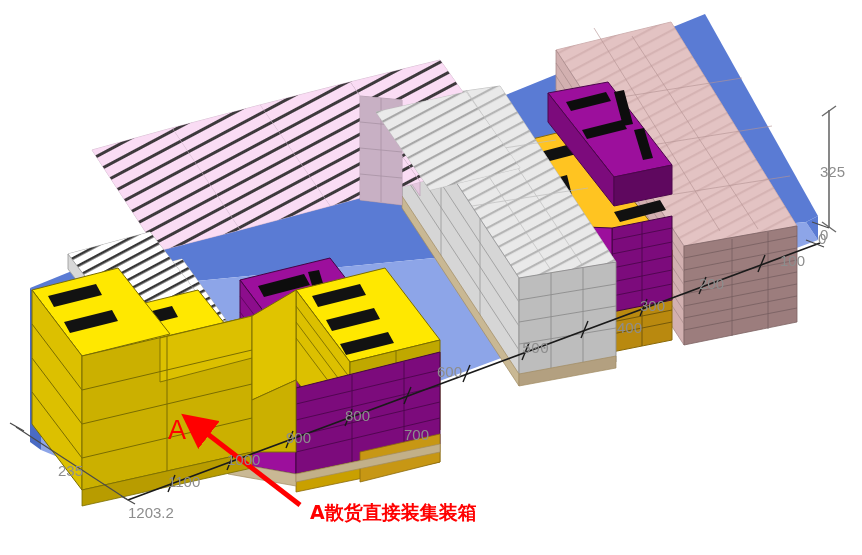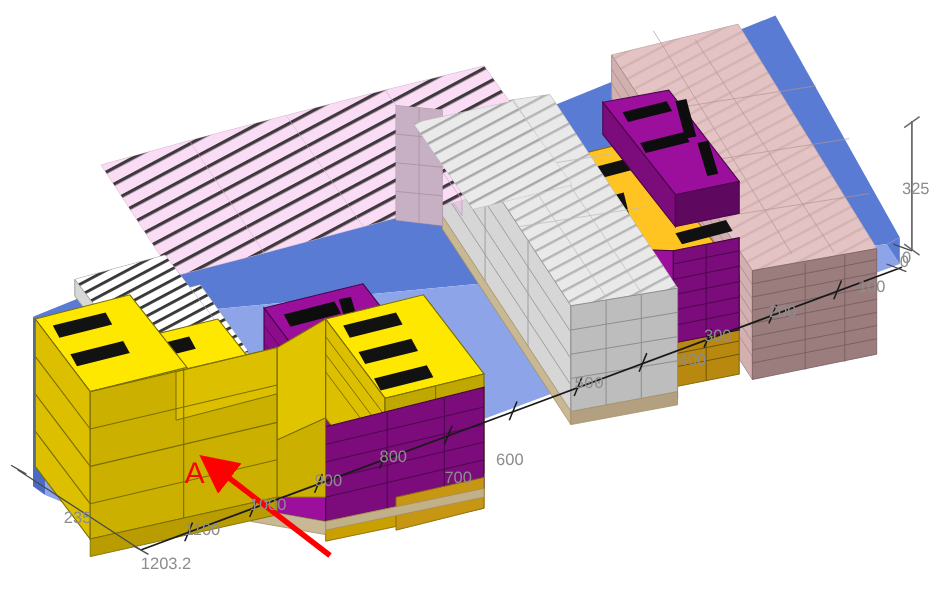--- a/index.html
+++ b/index.html
@@ -378,27 +378,28 @@
       <line x1="300" y1="505" x2="205" y2="432" stroke="#ff0000" stroke-width="5" marker-end="url(#arrowHead)"></line>
     </g>
   </svg>
 
   <div class="axis-label" style="left:818px;top:230px;">0</div>
   <div class="axis-label" style="left:780px;top:252px;">100</div>
   <div class="axis-label" style="left:699px;top:275px;text-align:center;">200</div>
   <div class="axis-label" style="left:640px;top:297px;">300</div>
   <div class="axis-label" style="left:581px;top:319px;margin-left:36px;">400</div>
   <div class="axis-label" style="left:522px;top:341px;font-family:Liberation Mono, monospace;">500</div>
-  <div class="axis-label" style="left:451px;top:363px;margin-top:47px;">600</div>
+  <div class="axis-label" style="left:437px;top:363px;">600</div>
   <div class="axis-label" style="left:404px;top:385px;margin-top:41px;">700</div>
   <div class="axis-label" style="left:345px;top:407px;">800</div>
   <div class="axis-label" style="left:286px;top:429px;">900</div>
   <div class="axis-label" style="left:227px;top:451px;">1000</div>
   <div class="axis-label" style="left:168px;top:473px;">1100</div>
 
   <div class="dim-label" style="left:128px;top:504px;">1203.2</div>
   <div class="dim-label" style="left:58px;top:462px;">235</div>
   <div class="dim-label" style="left:820px;top:163px;">325</div>
   <div class="dim-label" style="left:820px;top:226px;">0</div>
 
   <div id="callout-a">A</div>
+  <div class="note-text" id="note-cn">A散货直接装集装箱</div>
 
 </div>
 
 </body></html>

